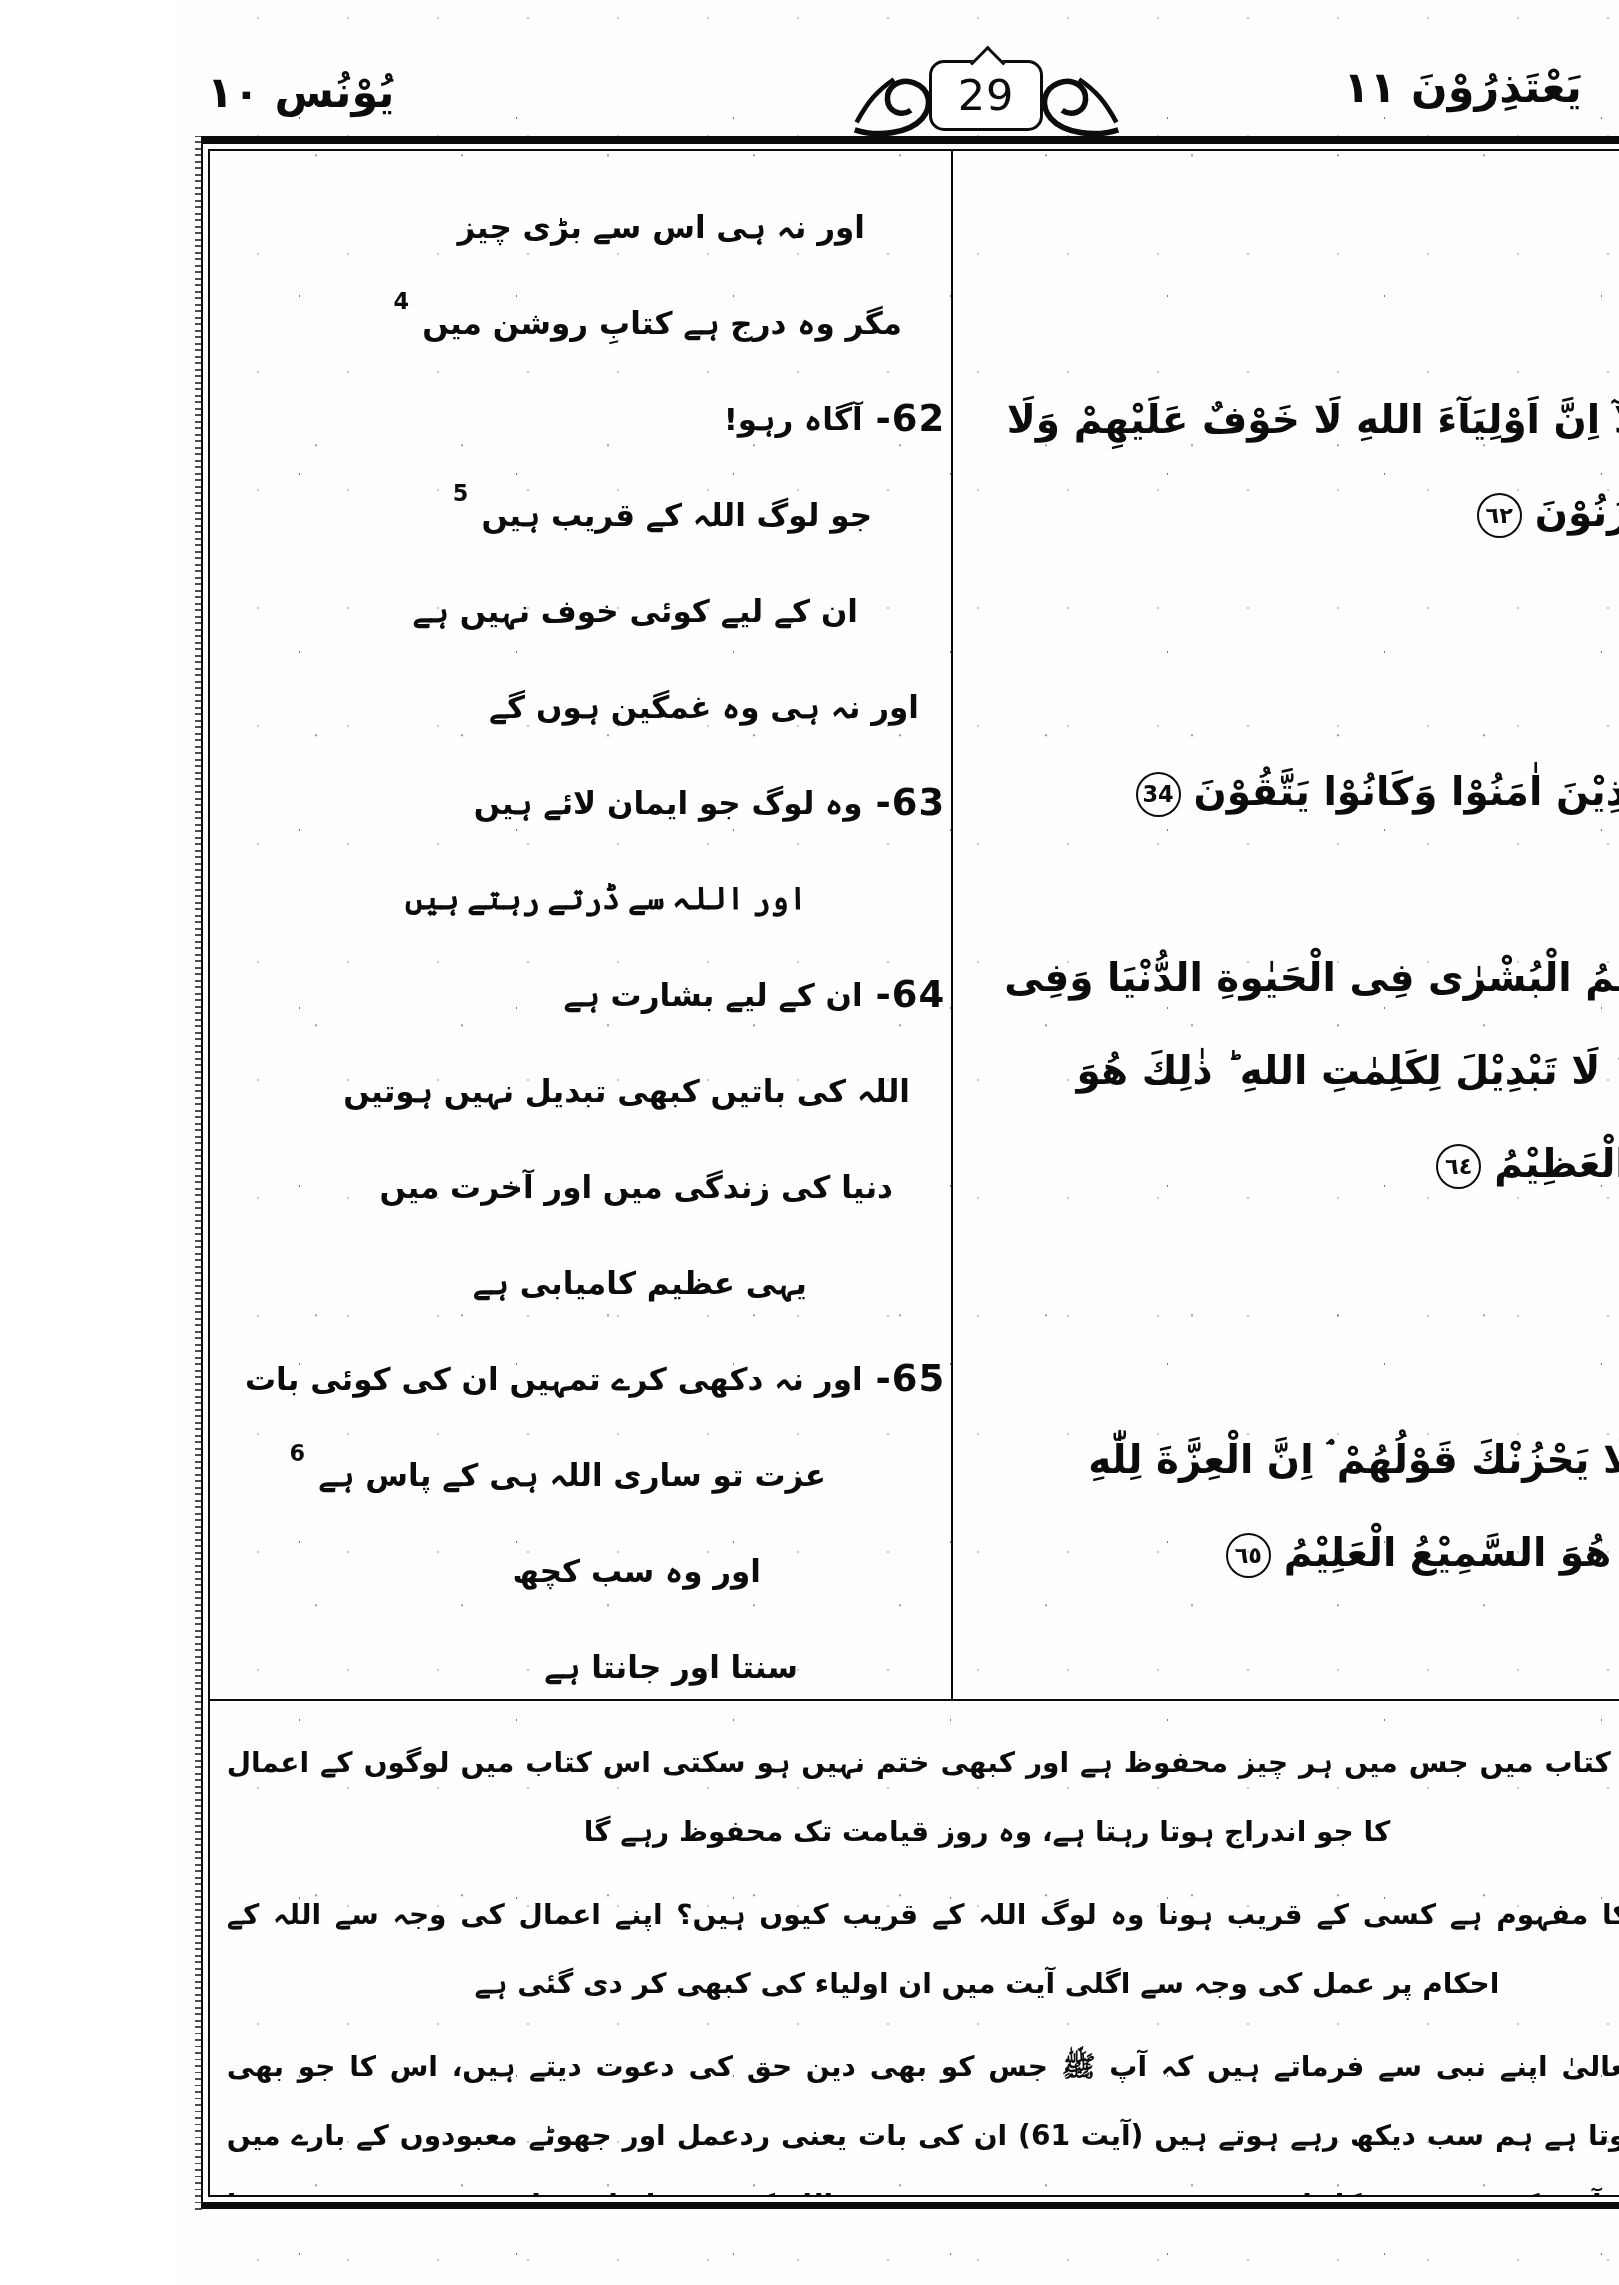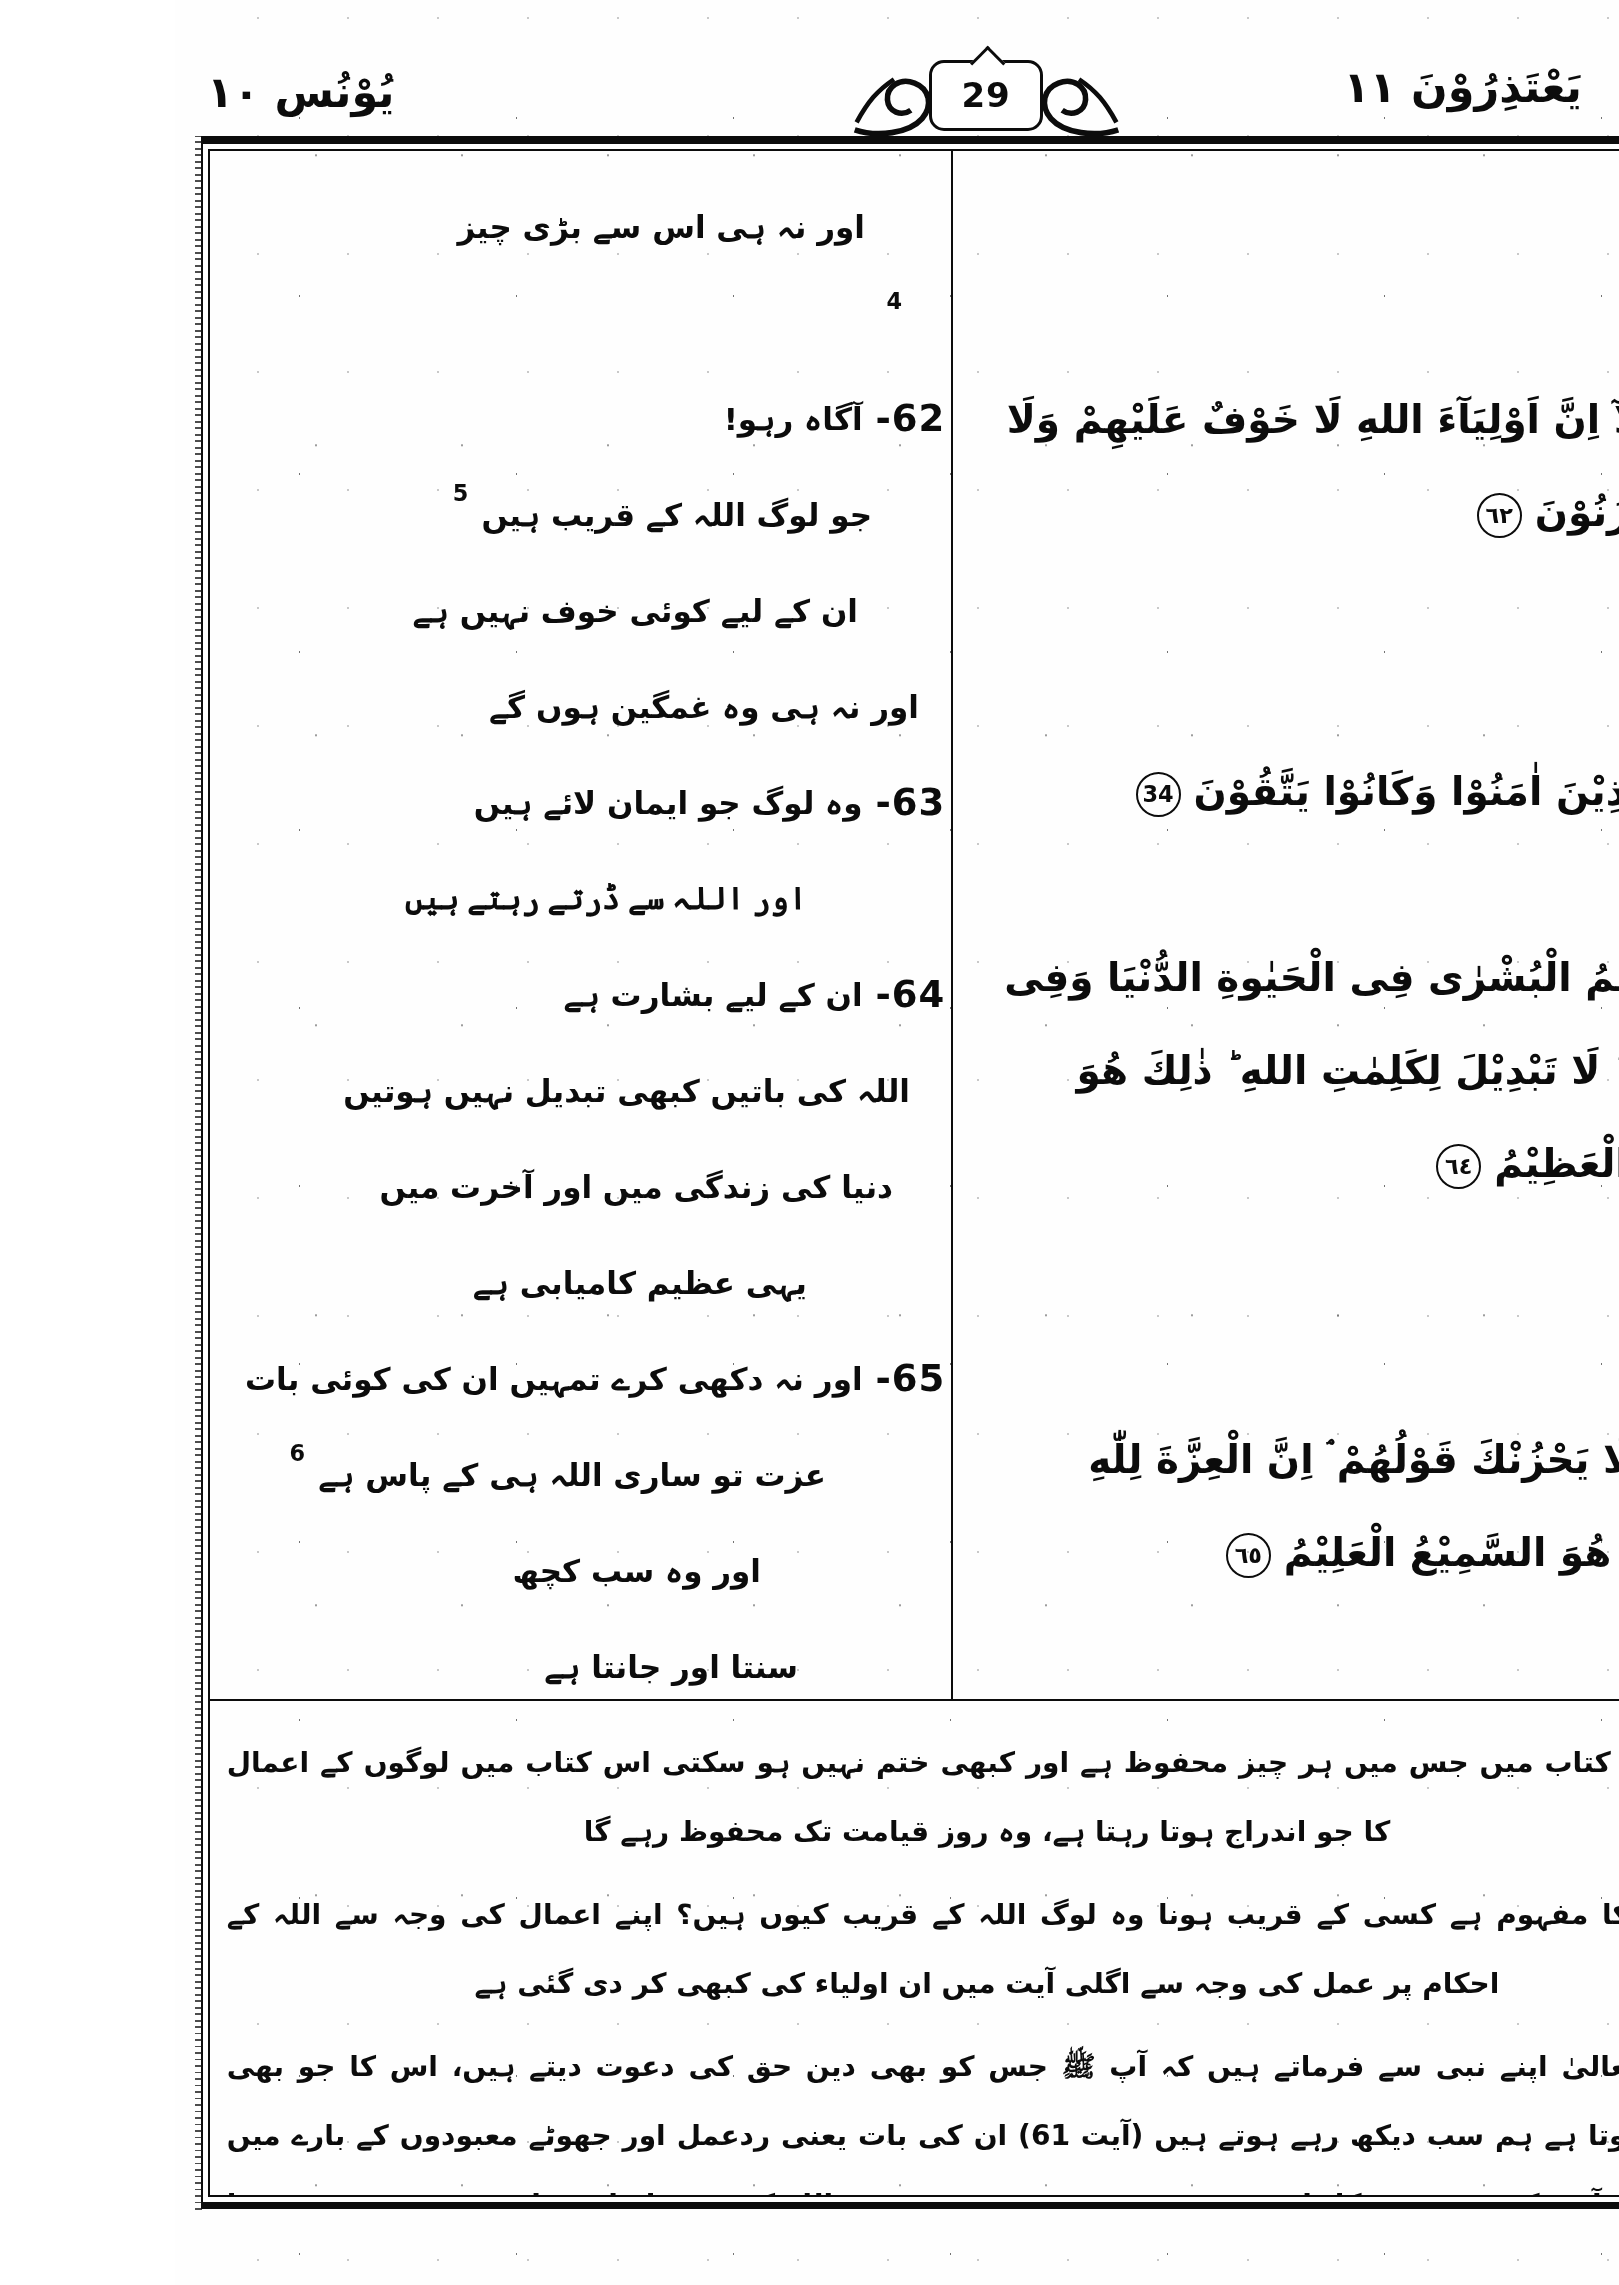--- a/index.html
+++ b/index.html
@@ -32,21 +32,21 @@
   }
   .medallion {
     position:absolute; top:43px; left:664px; width:294px; height:104px;
     display:flex; align-items:center; justify-content:center;
   }
   .page-num-box {
     position:relative; z-index:2;
     min-width:114px; height:71px; background:#fff;
     border:3.7px solid #0c0c0c; border-radius:15px;
     display:flex; align-items:center; justify-content:center;
-    font-size:34px; font-weight:700; letter-spacing:0.9px;
+    font-size:43px; font-weight:400; letter-spacing:0.9px;
   }
   .page-num-box::before {
     content:""; position:absolute; top:-12px; left:calc(50% - 11.2px);
     width:22.4px; height:22.4px; background:#fff;
     border-top:3.7px solid #0c0c0c; border-left:3.7px solid #0c0c0c;
     transform:rotate(45deg); z-index:-1;
   }
   .flourish { flex:0 0 auto; margin:20.5px -7.5px 0 -7.5px; }
   .flourish.mirror { transform:scaleX(-1); }
 
@@ -169,20 +169,21 @@
   <div class="frame">
     <div class="left-strip"></div>
     <div class="right-strip"></div>
     <div class="frame-inner">
       <div class="col-divider"></div>
       <div class="col-urdu">
           <div class="u-line">
             <span class="u-text">اور نہ ہی اس سے بڑی چیز</span>
           </div>
           <div class="u-line">
+            <span class="u-text">مگر وہ درج ہے کتابِ روشن میں</span>
             <sup class="fn-ref">4</sup>
           </div>
           <div class="u-line">
             <span class="u-num">62-</span>
             <span class="u-text">آگاہ رہو!</span>
           </div>
           <div class="u-line">
             <span class="u-text">جو لوگ اللہ کے قریب ہیں</span>
             <sup class="fn-ref">5</sup>
           </div>

